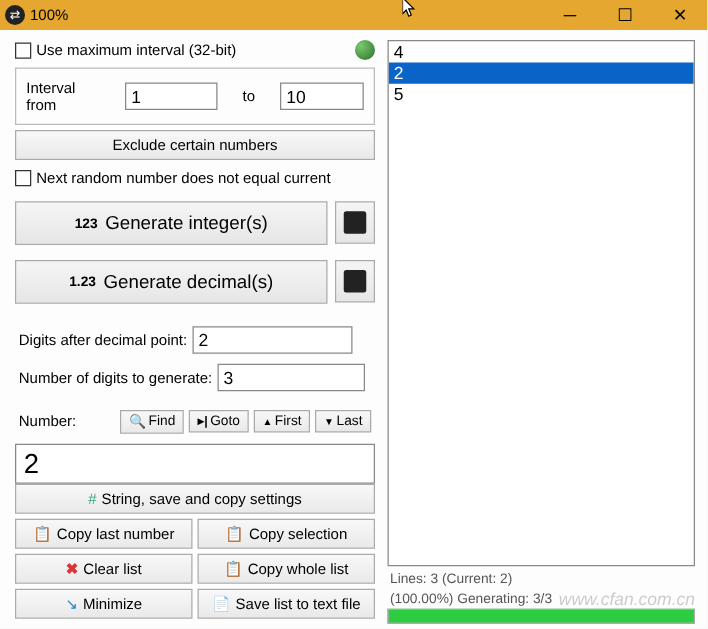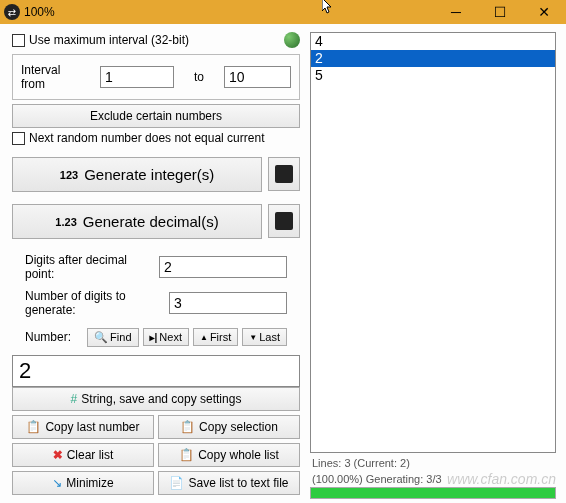--- a/index.html
+++ b/index.html
@@ -112,21 +112,21 @@
   justify-content: center;
   gap: 6px;
 }
 .sqbtn {
   width: 32px; height: 34px;
   border: 1px solid #aaa;
   background: linear-gradient(#f5f5f5,#e6e6e6);
   display:flex;align-items:center;justify-content:center;
 }
 .blackbox { width: 18px; height: 18px; background: #222; border-radius: 2px; }
-.lblrow { display: flex; align-items: center; margin: 4px 13px; gap: 4px; }
+.lblrow { display: flex; align-items: center; margin: 4px 3px; gap: 4px; }
 .minibtn {
   border: 1px solid #aaa;
   background: linear-gradient(#f8f8f8,#e9e9e9);
   font-size: 11px;
   padding: 2px 6px;
   display: flex; align-items: center; gap: 2px;
 }
 .numdisplay {
   border: 1px solid #888;
   font-size: 22px;
@@ -254,21 +254,21 @@
 
     <div class="lblrow">
       <span>Number:</span>
       <div style="flex:1"></div>
       <button class="minibtn">
           <span>🔍</span>
           <span>Find</span>
         </button>
       <button class="minibtn">
           <span class="pipe">▸|</span>
-          <span>Next</span>
+          <span>Goto</span>
         </button>
       <button class="minibtn">
           <span class="tri">▲</span>
           <span>First</span>
         </button>
       <button class="minibtn">
           <span class="tri">▼</span>
           <span>Last</span>
         </button>
     </div>

